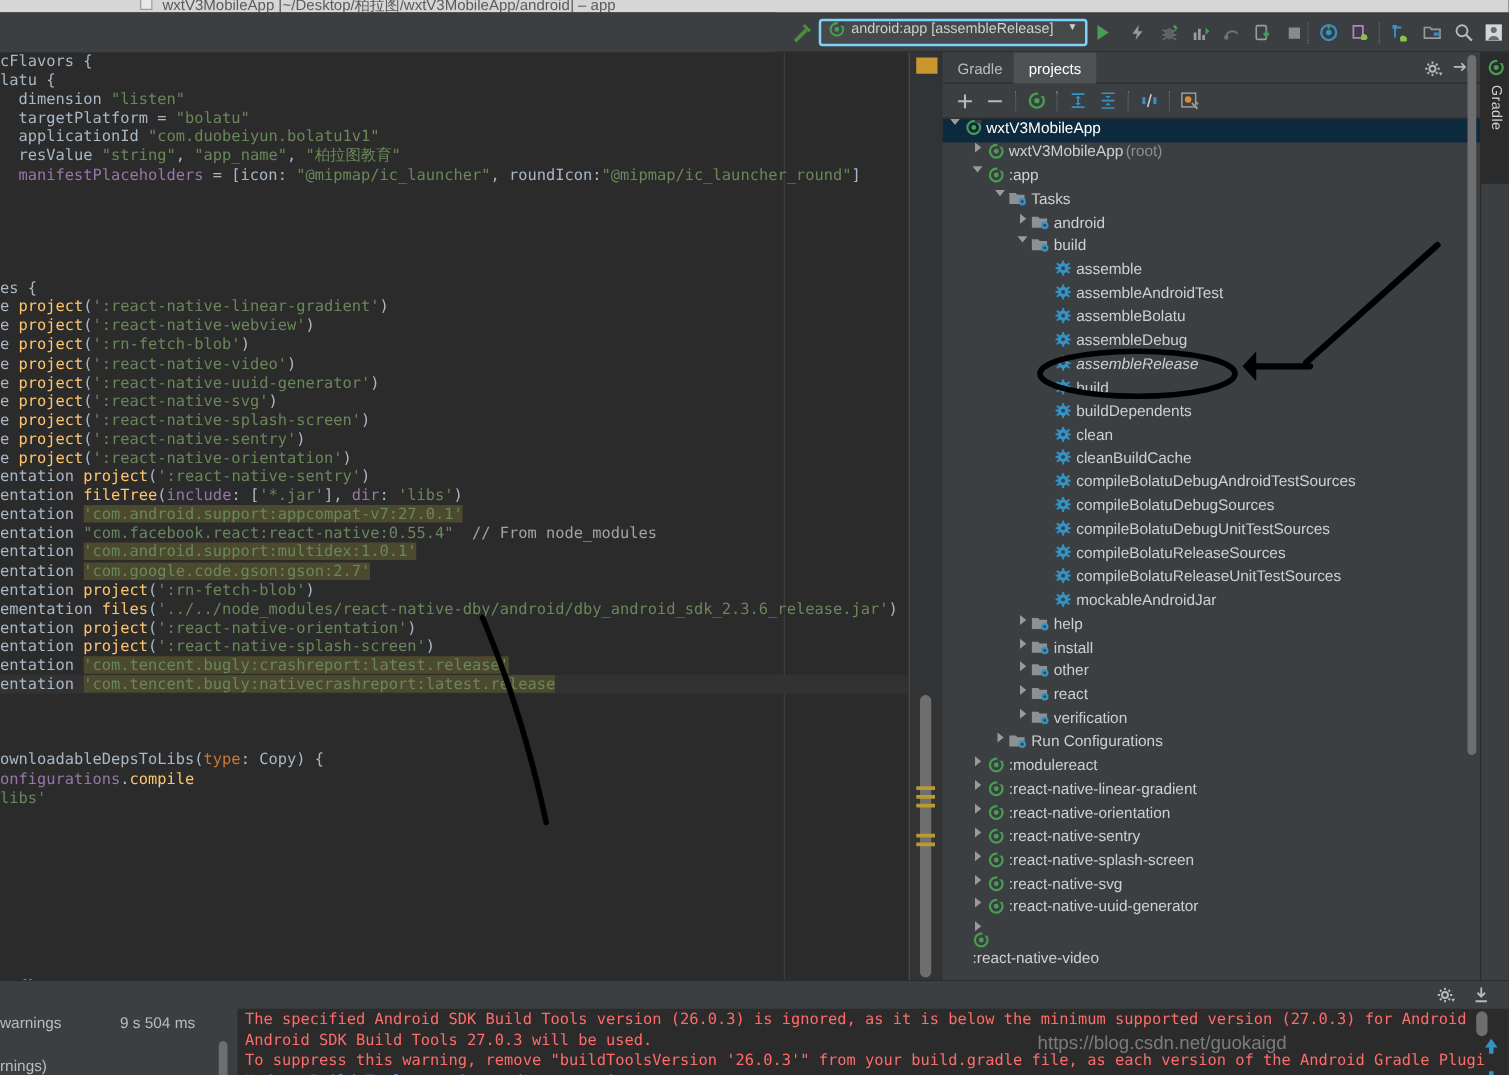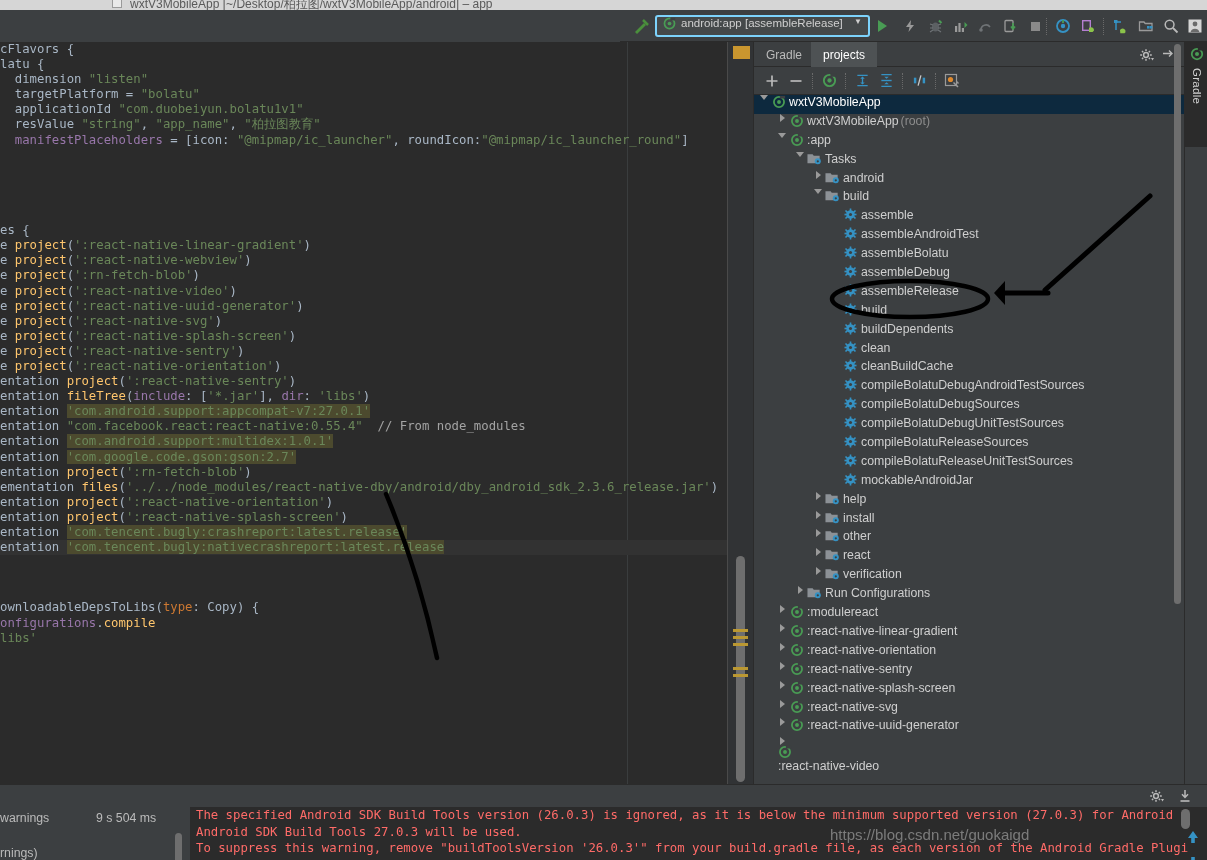--- a/index.html
+++ b/index.html
@@ -589,21 +589,21 @@
                 <rect x="12.2" y="7" width="3.2" height="2"></rect>
                 <rect x="2" y="2.6" width="2" height="3.2" transform="rotate(-45 3 4.2)"></rect>
                 <rect x="12" y="10.2" width="2" height="3.2" transform="rotate(-45 13 11.8)"></rect>
                 <rect x="12" y="2.6" width="2" height="3.2" transform="rotate(45 13 4.2)"></rect>
                 <rect x="2" y="10.2" width="2" height="3.2" transform="rotate(45 3 11.8)"></rect>
               </g>
             </svg>
           </span>
           <span class="tlabel">assembleDebug</span>
         </div>
-        <div class="trow" style="padding-left: 76px;">
+        <div class="trow" style="padding-left: 76px; font-style: italic;">
           <span class="tw"></span>
           <span class="tico">
             <svg width="13" height="13" viewBox="0 0 16 16">
               <circle cx="8" cy="8" r="5.2" fill="#3592c4"></circle>
               <circle cx="8" cy="8" r="1.9" fill="#3c3f41"></circle>
               <g fill="#3592c4">
                 <rect x="7" y="0.6" width="2" height="3.2"></rect>
                 <rect x="7" y="12.2" width="2" height="3.2"></rect>
                 <rect x="0.6" y="7" width="3.2" height="2"></rect>
                 <rect x="12.2" y="7" width="3.2" height="2"></rect>

